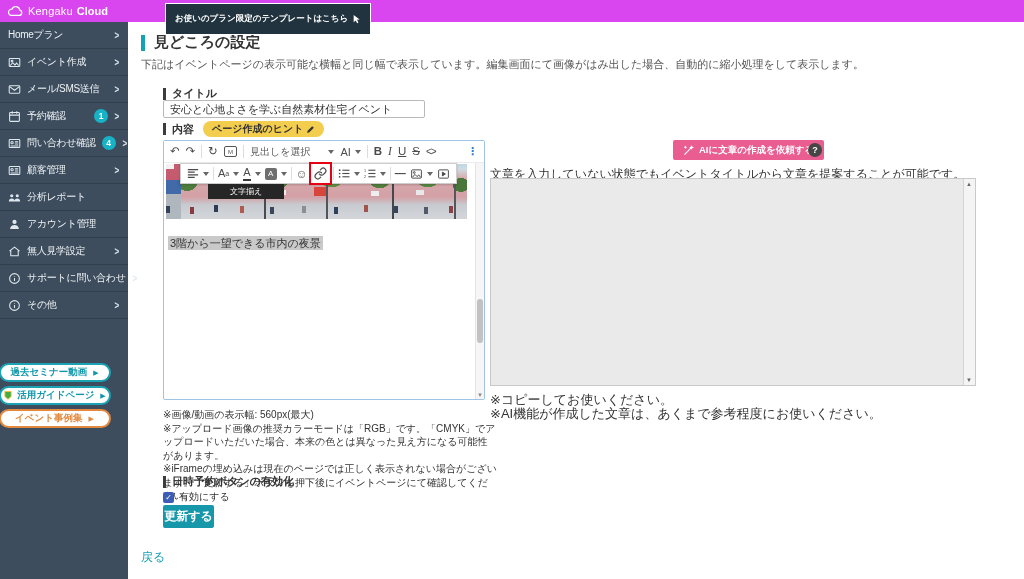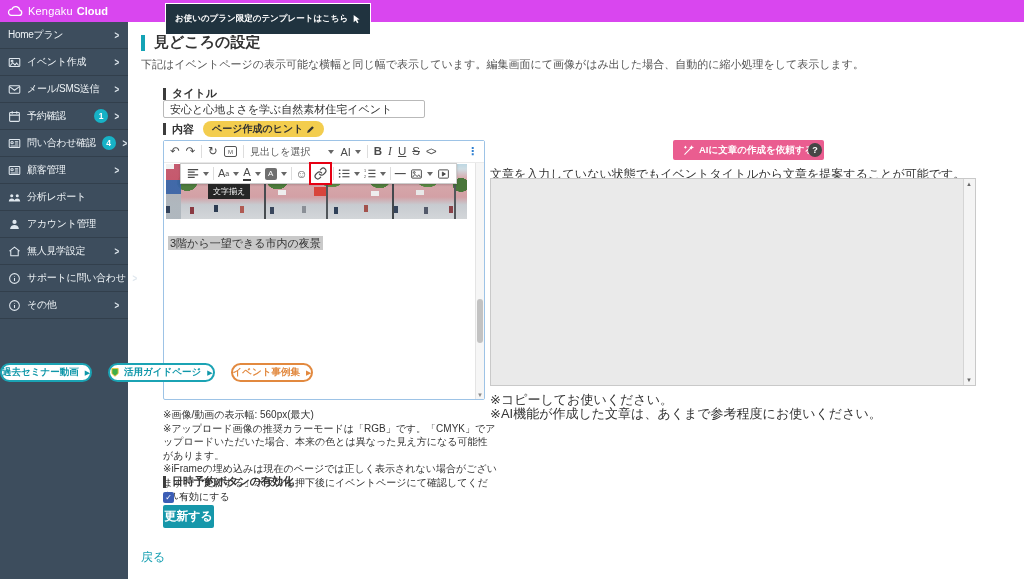--- a/index.html
+++ b/index.html
@@ -14,21 +14,21 @@
   .logo .bd { font-weight:700; }
   .tpl-btn { position:absolute; left:165px; top:3px; height:32px; background:#20333f; border:1px solid #fff; color:#fff; font-size:8.5px; font-weight:700; display:flex; align-items:center; gap:5px; padding:0 9px; cursor:pointer; }
 
   
   .sidebar { position:absolute; left:0; top:22px; width:128px; height:557px; background:#3d4d5d; z-index:9; }
   .sb-item { height:27px; display:flex; align-items:center; gap:6px; padding:0 8px; border-bottom:1px solid rgba(0,0,0,.18); color:#eef3f6; font-size:10px; cursor:pointer; }
   .sb-ic { width:13px; display:flex; justify-content:center; flex:none; }
   .sb-label { flex:1; white-space:nowrap; letter-spacing:-.3px; }
   .sb-badge { flex:none; width:14px; height:14px; border-radius:50%; background:#17b2c6; color:#fff; font-size:8.5px; font-weight:700; display:flex; align-items:center; justify-content:center; }
   .sb-chev { flex:none; font-weight:700; font-size:10px; transform:scaleX(.8); color:#dfe7ee; }
-  .promos { position:absolute; left:0; top:341px; width:109px; display:flex; flex-direction:row; align-items:center; gap:16px; }
+  .promos { position:absolute; left:0; top:341px; width:109px; display:flex; flex-direction:column; align-items:center; gap:4px; }
   .promo { width:112px; height:19px; border-radius:10px; background:#fff; border:2px solid #1ba3b4; color:#0f97a9; font-size:9.5px; font-weight:700; display:flex; align-items:center; justify-content:center; gap:4px; cursor:pointer; white-space:nowrap; }
   .promo .play { font-size:7px; margin-left:2px; }
   .promo.orange { border-color:#e2893f; color:#e2893f; }
 
   
   .main { position:absolute; left:128px; top:22px; width:896px; height:557px; background:#fff; }
   .page-title-row { position:absolute; left:13px; top:11px; display:flex; align-items:center; gap:9px; }
   .tbar { width:4px; height:16px; background:#14a3b5; }
   .page-title { font-size:15px; font-weight:700; color:#333; }
   .page-desc { position:absolute; left:13px; top:35px; font-size:11px; color:#555; }
@@ -54,21 +54,21 @@
   .frame-ic { width:13px; height:11px; border:1px solid #555; border-radius:2px; font-size:6px; color:#555; display:flex; align-items:center; justify-content:center; }
 
   .ed-row2 { position:absolute; left:16px; top:22px; height:21px; background:#fff; border:1px solid #cdcdcd; box-shadow:0 1px 2px rgba(0,0,0,.18); display:flex; align-items:center; gap:4px; padding:0 6px; z-index:5; color:#4a4a4a; font-size:11px; }
   .fsz { font-size:11px; } .fsz sup { font-size:7px; }
   .fcol { font-size:11px; border-bottom:2.5px solid #3a3a3a; line-height:1; padding-bottom:1px; }
   .bgcol { width:12px; height:12px; background:#6f6f6f; border-radius:2px; color:#fff; font-size:8px; display:flex; align-items:center; justify-content:center; }
   .emoji { font-size:12px; color:#555; }
   .lnkw { position:relative; padding:0 2px; display:flex; align-items:center; }
   .red-frame { position:absolute; left:-3px; top:-5px; right:-3px; bottom:-5px; border:2.5px solid #e60013; pointer-events:none; }
   .hr-ic { font-size:11px; font-weight:700; }
-  .tooltip { position:absolute; left:44px; top:43px; background:#262626; color:#fff; font-size:8px; padding:2px 5px; z-index:6; white-space:nowrap; }
+  .tooltip { position:absolute; left:44px; top:43px; background:#262626; color:#fff; font-size:8px; padding:2px 22px; z-index:6; white-space:nowrap; }
 
   .photo { position:absolute; left:2px; top:23px; width:301px; height:55px; overflow:hidden; z-index:1; cursor:pointer;
     background:linear-gradient(180deg,#bdd7e3 0%,#cfdde3 9%,#d7aaad 26%,#d3a0a5 60%,#c7cbd0 74%,#d3d6d9 100%); }
   .trees { position:absolute; inset:0;
     background:
       radial-gradient(16px 13px at 7% 34%, #4f7d3e 62%, transparent 64%),
       radial-gradient(19px 15px at 21% 26%, #5c8a43 62%, transparent 64%),
       radial-gradient(17px 14px at 37% 30%, #4e7c3c 62%, transparent 64%),
       radial-gradient(20px 16px at 55% 24%, #618f47 62%, transparent 64%),
       radial-gradient(17px 14px at 71% 28%, #527f3e 62%, transparent 64%),

